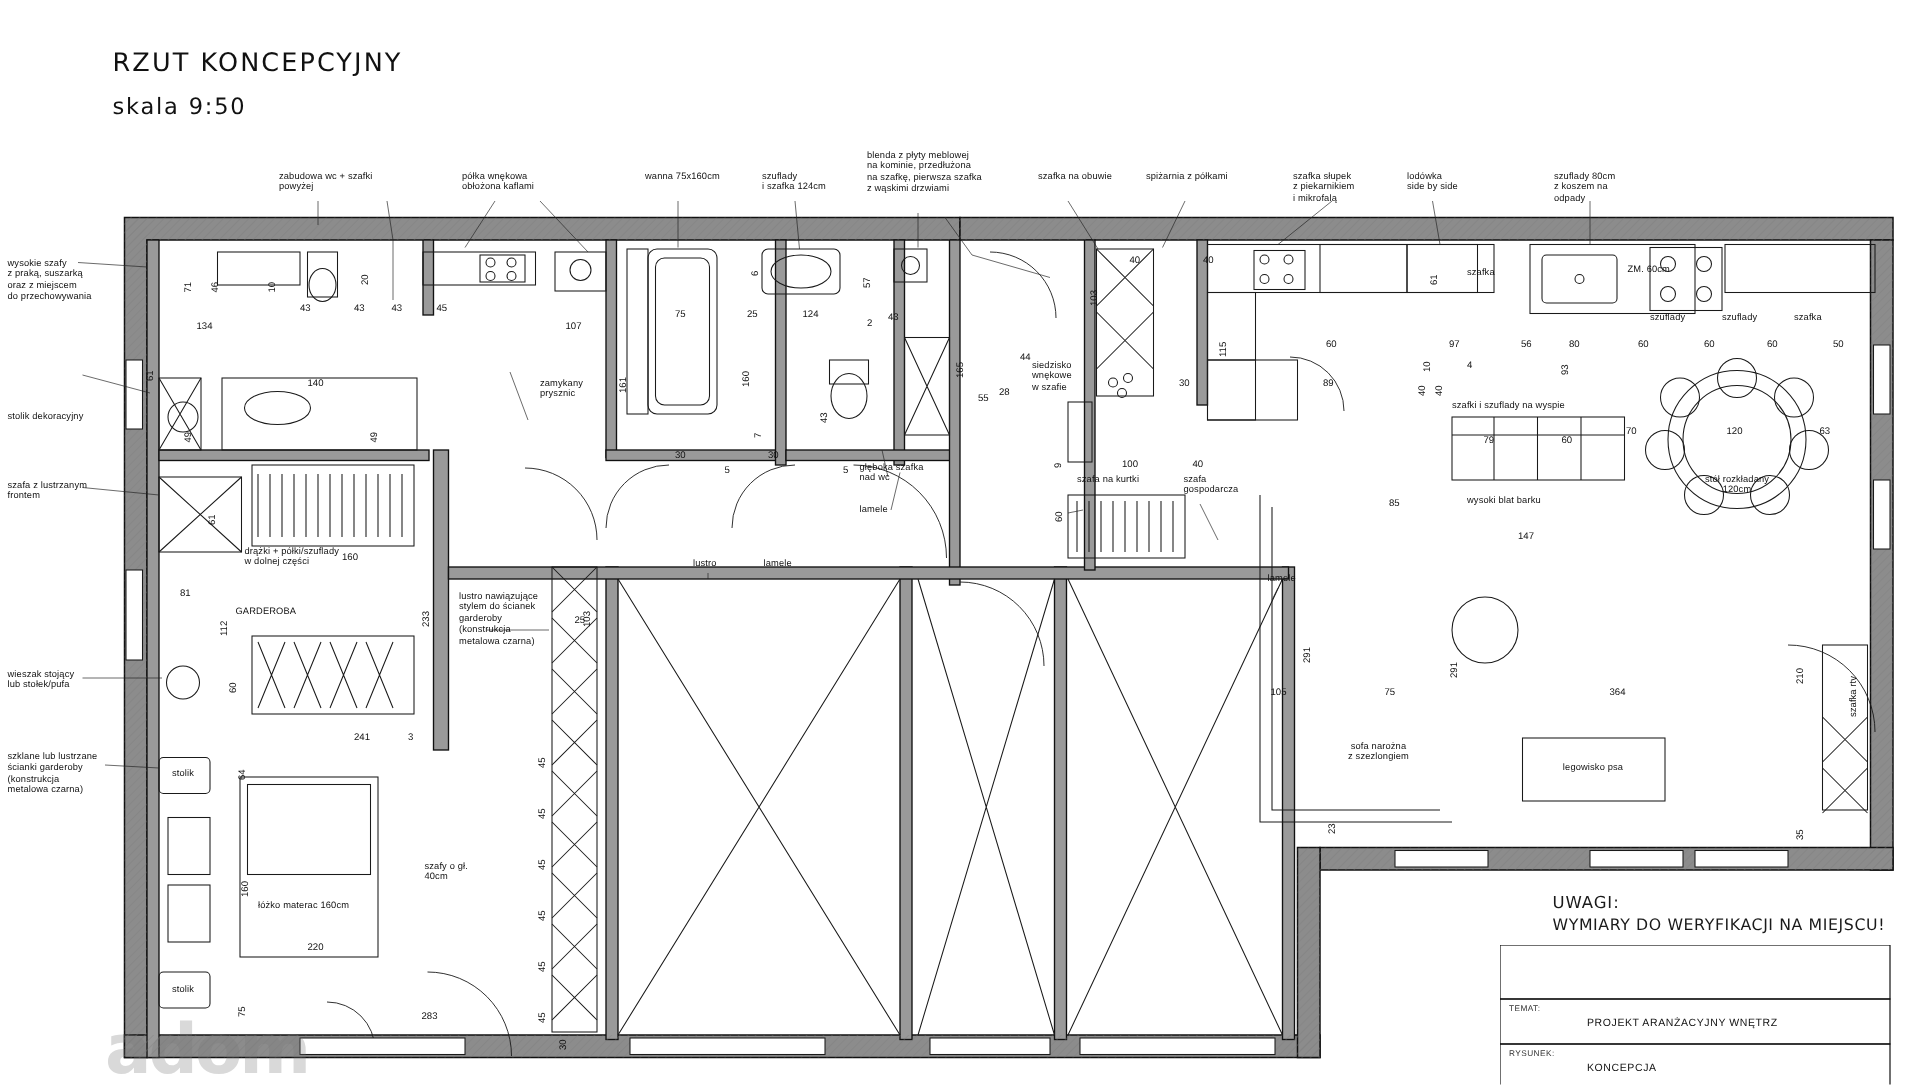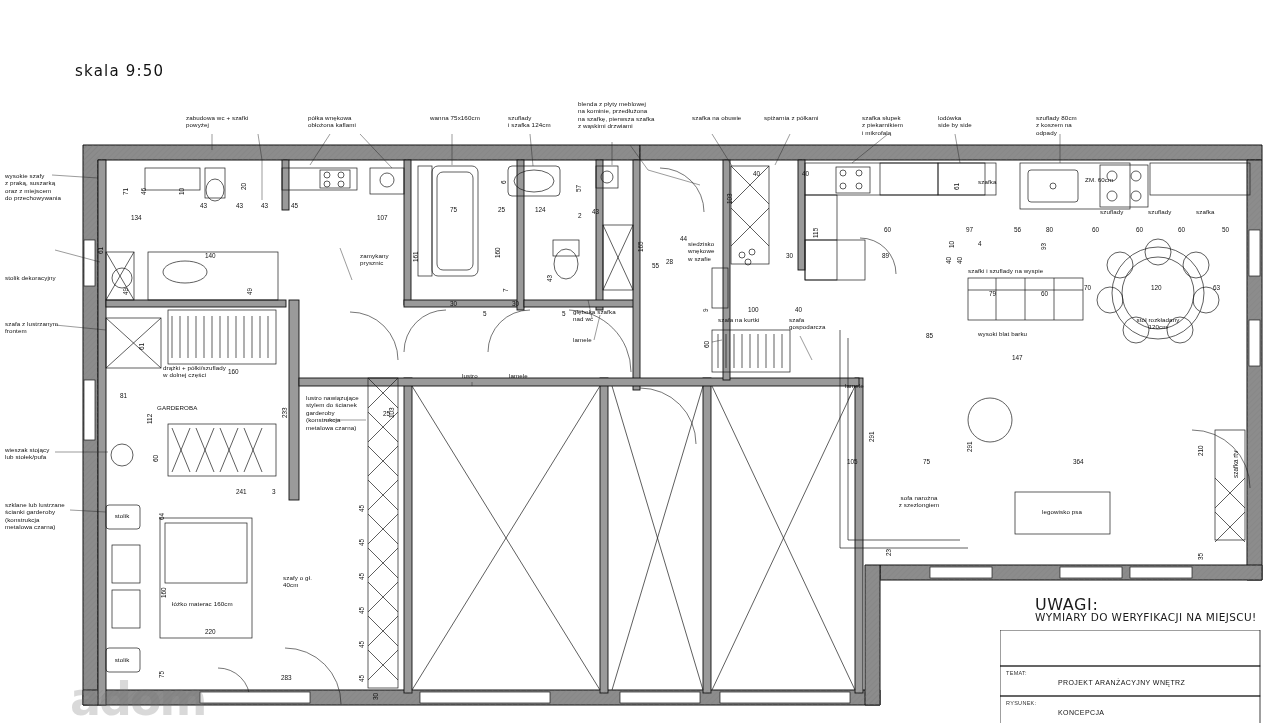--- a/index.html
+++ b/index.html
@@ -10,21 +10,21 @@
   .lbl{position:absolute;font-size:6.2px;line-height:7.4px;letter-spacing:0.1px;
        color:#111;white-space:pre;}
   .lbl.c{text-align:center;}
   .dim{position:absolute;font-size:6.4px;color:#111;white-space:pre;}
   .dimv{position:absolute;font-size:6.4px;color:#111;white-space:pre;
         transform-origin:0 0;transform:rotate(-90deg);}
   .title1{position:absolute;left:75px;top:32px;font-size:17px;letter-spacing:1.4px;
           font-family:"DejaVu Sans", sans-serif;color:#111;}
   .title2{position:absolute;left:75px;top:62px;font-size:15px;letter-spacing:1.2px;
           font-family:"DejaVu Sans", sans-serif;color:#111;}
-  .note1{position:absolute;left:1035px;top:595px;font-size:16px;letter-spacing:.6px;
+  .note1{position:absolute;left:1035px;top:595px;font-size:11px;letter-spacing:.6px;
          font-family:"DejaVu Sans", sans-serif;}
   .note2{position:absolute;left:1035px;top:611px;font-size:10.5px;letter-spacing:.4px;
          font-family:"DejaVu Sans", sans-serif;}
   .tb-l{position:absolute;font-size:5.5px;color:#333;letter-spacing:.3px;}
   .tb-v{position:absolute;font-size:7px;color:#111;letter-spacing:.4px;}
   .wm{position:absolute;left:70px;top:672px;font-size:46px;font-weight:bold;
       color:rgba(120,120,120,0.28);font-family:"DejaVu Sans", sans-serif;
       letter-spacing:-2px;}
 </style>
 </head>
@@ -269,20 +269,21 @@
     <path d="M592,318 L588,300"></path>
     <path d="M594,340 L600,315"></path>
     <path d="M722,340 L712,342"></path>
     <path d="M800,336 L812,360"></path>
     <path d="M852,392 L848,400"></path>
     <path d="M324,420 L366,420"></path>
     <path d="M472,382 L472,386"></path>
   </g>
 </svg>
 
+<div class="title1">RZUT KONCEPCYJNY</div>
 <div class="title2">skala 9:50</div>
 
 <div class="lbl" style="left:5px;top:172px;width:70px">wysokie szafy
 z praką, suszarką
 oraz z miejscem
 do przechowywania</div>
 <div class="lbl" style="left:5px;top:274px;width:70px">stolik dekoracyjny</div>
 <div class="lbl" style="left:5px;top:320px;width:72px">szafa z lustrzanym
 frontem</div>
 <div class="lbl" style="left:5px;top:446px;width:70px">wieszak stojący

